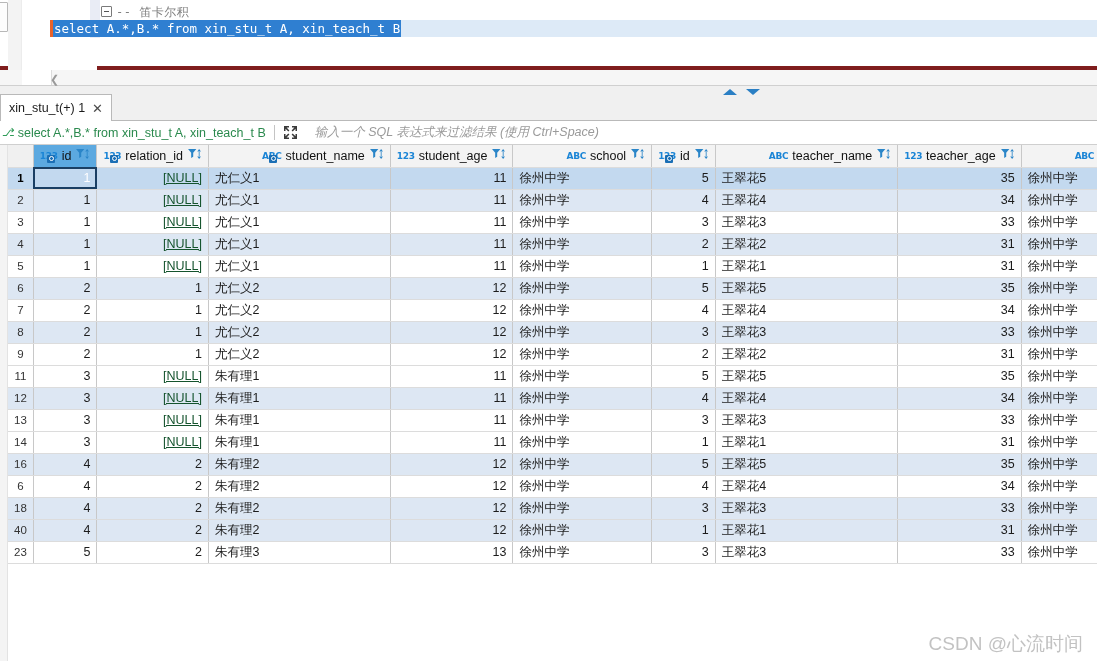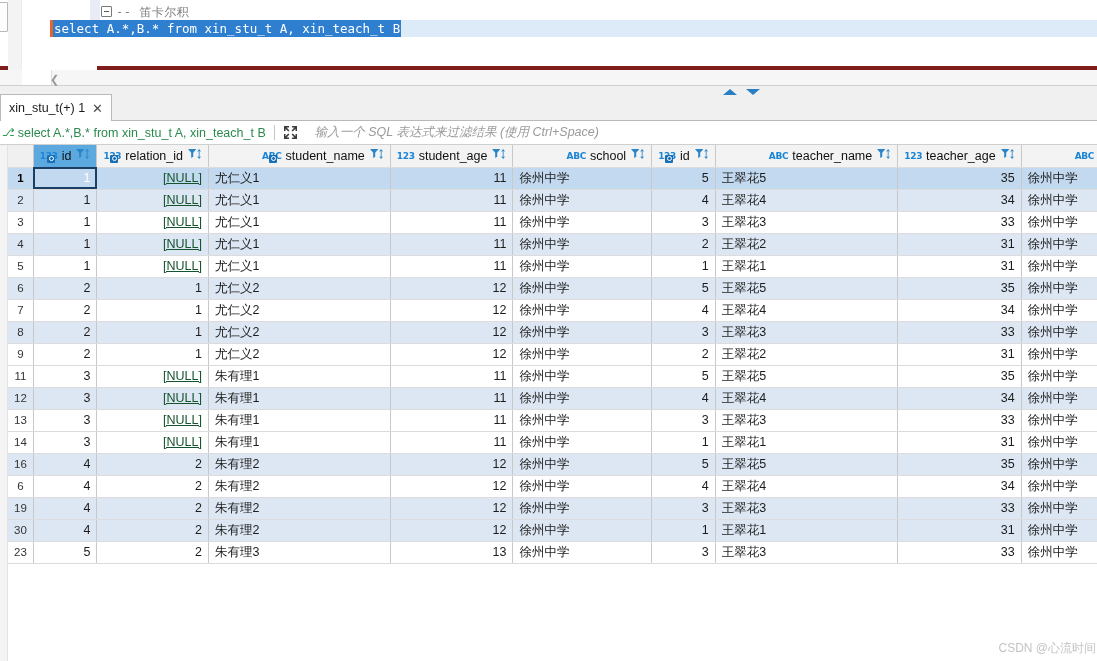--- a/index.html
+++ b/index.html
@@ -182,22 +182,22 @@
   td.num { text-align:right; }
   td.nullcell { text-align:right; color:#14532d;text-decoration:underline; }
   td.cellsel {
     background:#4e97d4 !important; color:#ffffff;
     outline:2px solid #1a3f63; outline-offset:-2px;
   }
   td.pad { border-right:none; background:#ffffff; }
   tr.even td.pad { background:#ffffff; }
 
   .watermark {
-    position:absolute; right:1px; bottom:4px;
-    font-size:12px; color:rgba(120,120,120,0.45);
+    position:absolute; right:14px; bottom:4px;
+    font-size:19px; color:rgba(120,120,120,0.45);
     font-family:"Liberation Sans", sans-serif; pointer-events:none;
   }
 </style>
 </head>
 <body>
 
 <div id="app">
 
   <div class="editor">
     <div class="edge-panel"></div>
@@ -547,34 +547,34 @@
             <td class="">朱有理2</td>
             <td class="num ">12</td>
             <td class="">徐州中学</td>
             <td class="num ">4</td>
             <td class="">王翠花4</td>
             <td class="num ">34</td>
             <td class="">徐州中学</td>
             <td class="pad"></td>
           </tr>
           <tr class="even">
-            <td class="rowhdr">19</td>
+            <td class="rowhdr">18</td>
             <td class="num ">4</td>
             <td class="num ">2</td>
             <td class="">朱有理2</td>
             <td class="num ">12</td>
             <td class="">徐州中学</td>
             <td class="num ">3</td>
             <td class="">王翠花3</td>
             <td class="num ">33</td>
             <td class="">徐州中学</td>
             <td class="pad"></td>
           </tr>
           <tr class="even">
-            <td class="rowhdr">30</td>
+            <td class="rowhdr">40</td>
             <td class="num ">4</td>
             <td class="num ">2</td>
             <td class="">朱有理2</td>
             <td class="num ">12</td>
             <td class="">徐州中学</td>
             <td class="num ">1</td>
             <td class="">王翠花1</td>
             <td class="num ">31</td>
             <td class="">徐州中学</td>
             <td class="pad"></td>

